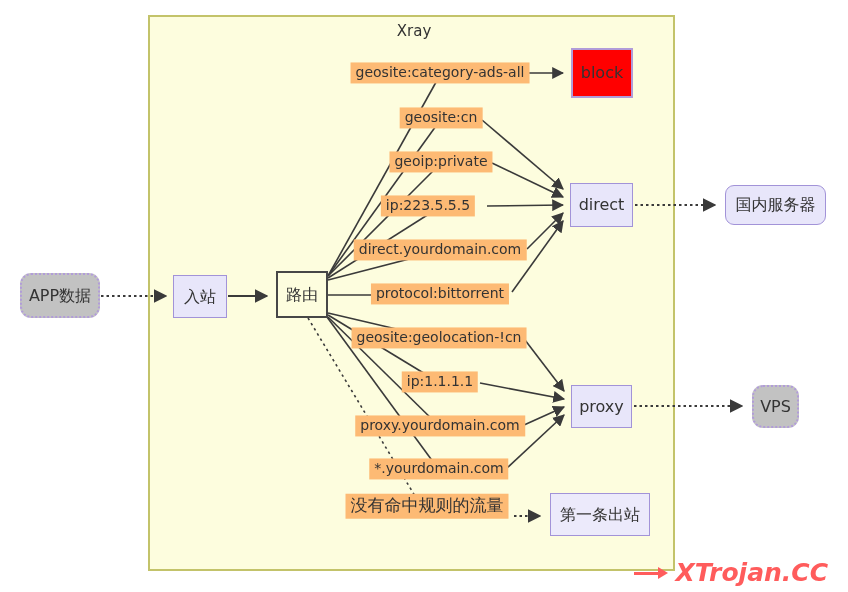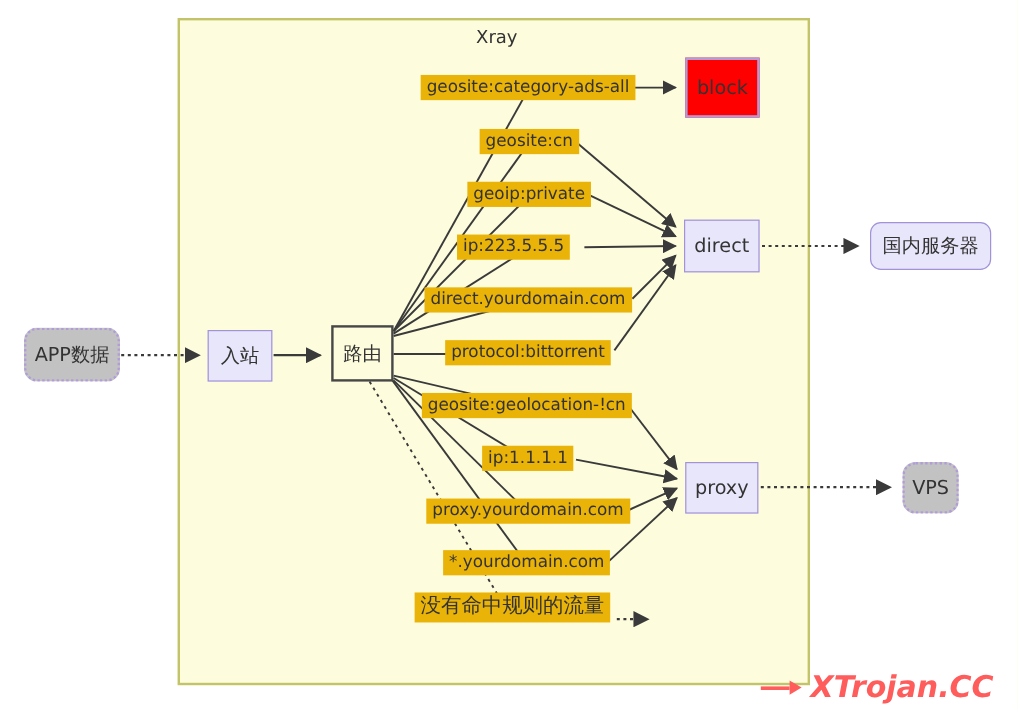--- a/index.html
+++ b/index.html
@@ -21,21 +21,21 @@
   .node {
     position:absolute; display:flex; align-items:center; justify-content:center;
     font-size:16px; color:#333; white-space:nowrap; line-height:1;
   }
   .lav  { background:#e8e6fa; border:1.5px solid #a293d8; }
   .gray { background:#c2c2c2; border:2px dotted #b19cd9; border-radius:11px; }
   .plain{ background:transparent; border:2px solid #474747; }
   .redbox{ background:#ff0000; border:2px solid #b19cd9; color:#333; }
   .rule-label {
     position:absolute; transform:translate(-50%,-50%);
-    background:#eab308; color:#333; font-size:14px;
+    background:#fdba74; color:#333; font-size:14px;
     padding:2px 5px 3px; white-space:nowrap; line-height:1.15;text-align:right;
   }
   .watermark {
     position:absolute; right:20px; bottom:6px; text-align:right;
     color:#ff5c5c; line-height:1.04;
   }
   .wm-line1 { font-size:28px; font-weight:bold; }
   .wm-line2 { font-size:25px; font-weight:bold; font-style:italic;
               display:flex; align-items:center; justify-content:flex-end; gap:7px;margin-top:16px; }
   .wm-arrow { display:inline-flex; align-items:center; }
@@ -91,20 +91,21 @@
       <line x1="634" y1="406" x2="742" y2="406" stroke-dasharray="2.5 3" marker-end="url(#ah)"></line>
     </g>
   </svg>
 
   <div class="node gray" style="left:20px;  top:273px; width:80px;  height:45px;">APP数据</div>
   <div class="node lav" style="left:173px; top:275px; width:54px;  height:43px;">入站</div>
   <div class="node plain" style="left:276px; top:271px; width:52px; height:47px;">路由</div>
   <div class="node redbox" style="left:571px; top:48px; width:62px; height:50px;">block</div>
   <div class="node lav" style="left:570px; top:183px; width:63px;  height:44px;">direct</div>
   <div class="node lav" style="left:571px; top:385px; width:61px;  height:43px;">proxy</div>
+  <div class="node lav" style="left:550px; top:493px; width:100px; height:43px; background:#eceafb;">第一条出站</div>
   <div class="node lav" style="left:725px; top:185px; width:101px; height:40px; border-radius:9px;">国内服务器</div>
   <div class="node gray" style="left:752px; top:385px; width:47px;  height:43px;">VPS</div>
 
   <div class="rule-label" style="left:440px; top:73px;">geosite:category-ads-all</div>
   <div class="rule-label" style="left:441px; top:118px;">geosite:cn</div>
   <div class="rule-label" style="left:441px; top:162px;">geoip:private</div>
   <div class="rule-label" style="left:428px; top:206px;">ip:223.5.5.5</div>
   <div class="rule-label" style="left:440px; top:250px;">direct.yourdomain.com</div>
   <div class="rule-label" style="left:440px; top:294px;">protocol:bittorrent</div>
   <div class="rule-label" style="left:439px; top:338px;">geosite:geolocation-!cn</div>

